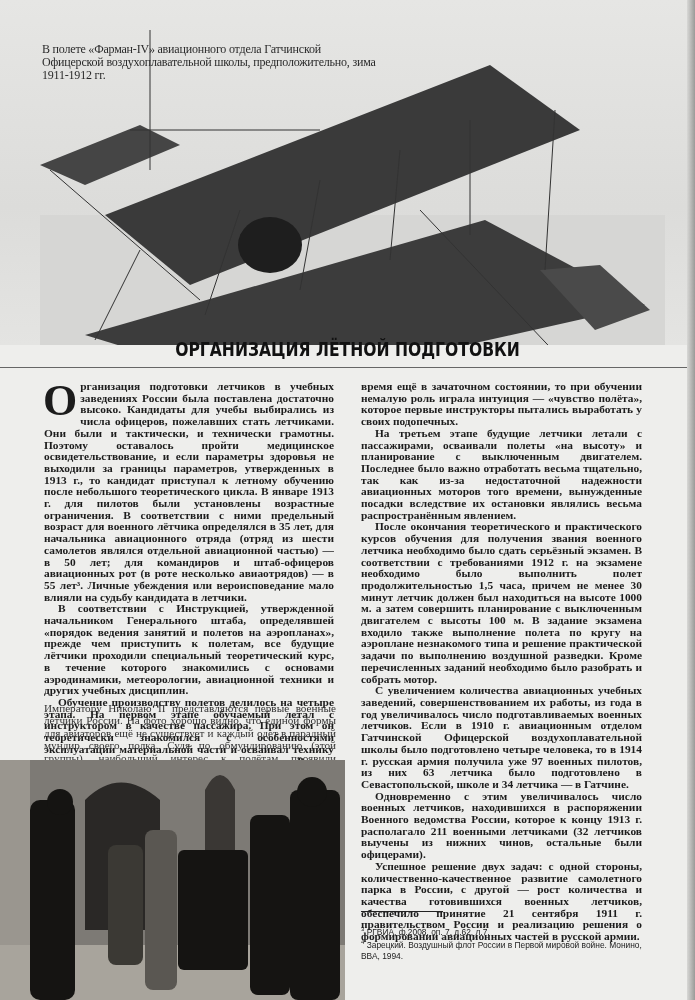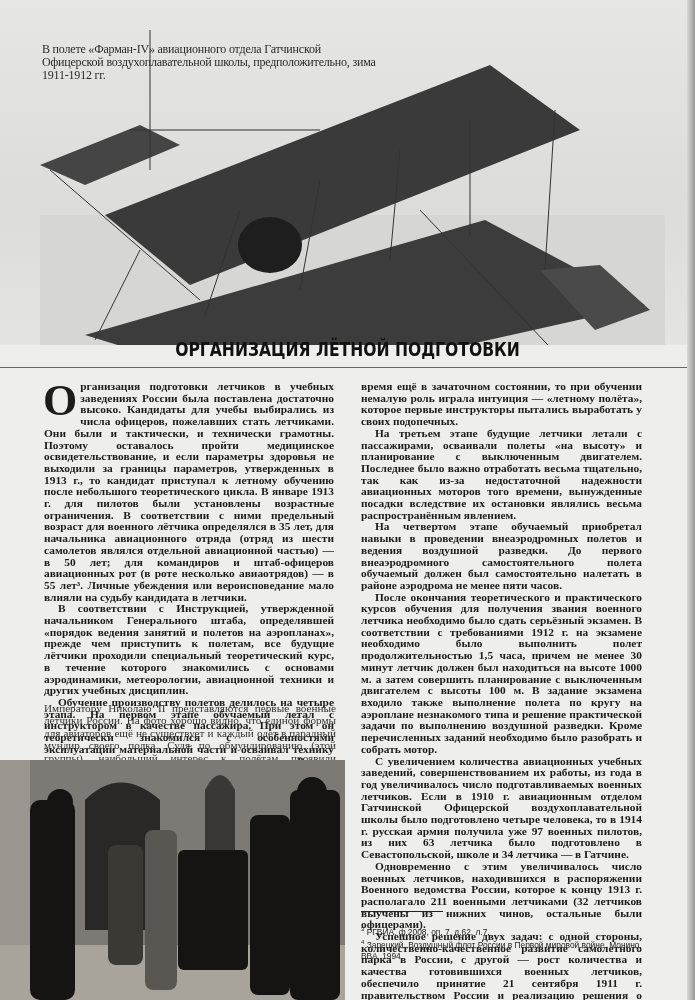--- a/index.html
+++ b/index.html
@@ -101,23 +101,22 @@
       <rect x="178" y="90" width="70" height="120" rx="6"></rect>
       <rect x="250" y="55" width="40" height="180" rx="8"></rect>
       <rect x="290" y="30" width="50" height="210" rx="8"></rect>
       <circle cx="312" cy="32" r="15"></circle>
     </g>
   </svg>
   
 </div>
 
 <div class="col col-right">
-  <p class="first">время ещё в зачаточном состоянии, то при обучении немалую роль играла интуиция — «летному полёта», которое первые инструкторы пытались выработать у своих подопечных.</p>
+  <p class="first">время ещё в зачаточном состоянии, то при обучении немалую роль играла интуиция — «чувство полёта», которое первые инструкторы пытались выработать у своих подопечных.</p>
   <p>На третьем этапе будущие летчики летали с пассажирами, осваивали полеты «на высоту» и планирование с выключенным двигателем. Последнее было важно отработать весьма тщательно, так как из-за недостаточной надежности авиационных моторов того времени, вынужденные посадки вследствие их остановки являлись весьма распространённым явлением.</p>
-  <p>На четвертом этапе обучаемый приобретал навыки в проведении внеаэродромных полетов и ведения воздушной разведки. До первого внеаэродромного самостоятельного полета обучаемый должен был самостоятельно налетать в районе аэродрома не менее пяти часов.</p>
   <p>После окончания теоретического и практического курсов обучения для получения звания военного летчика необходимо было сдать серьёзный экзамен. В соответствии с требованиями 1912 г. на экзамене необходимо было выполнить полет продолжительностью 1,5 часа, причем не менее 30 минут летчик должен был находиться на высоте 1000 м. а затем совершить планирование с выключенным двигателем с высоты 100 м. В задание экзамена входило также выполнение полета по кругу на аэроплане незнакомого типа и решение практической задачи по выполнению воздушной разведки. Кроме перечисленных заданий необходимо было разобрать и собрать мотор.</p>
   <p>С увеличением количества авиационных учебных заведений, совершенствованием их работы, из года в год увеличивалось число подготавливаемых военных летчиков. Если в 1910 г. авиационным отделом Гатчинской Офицерской воздухоплавательной школы было подготовлено четыре человека, то в 1914 г. русская армия получила уже 97 военных пилотов, из них 63 летчика было подготовлено в Севастопольской, школе и 34 летчика — в Гатчине.</p>
   <p>Одновременно с этим увеличивалось число военных летчиков, находившихся в распоряжении Военного ведомства России, которое к концу 1913 г. располагало 211 военными летчиками (32 летчиков выучены из нижних чинов, остальные были офицерами).</p>
   <p>Успешное решение двух задач: с одной стороны, количественно-качественное развитие самолетного парка в России, с другой — рост количества и качества готовившихся военных летчиков, обеспечило принятие 21 сентября 1911 г. правительством России и реализацию решения о формировании авиационных частей в русской армии.</p>
 
 </div>
 
 <div class="fn-rule"></div>
 <div class="footnotes">
   <div><sup>3</sup> <span>РГВИА, ф.2008, оп. 7, д.62, л.7.</span></div>

